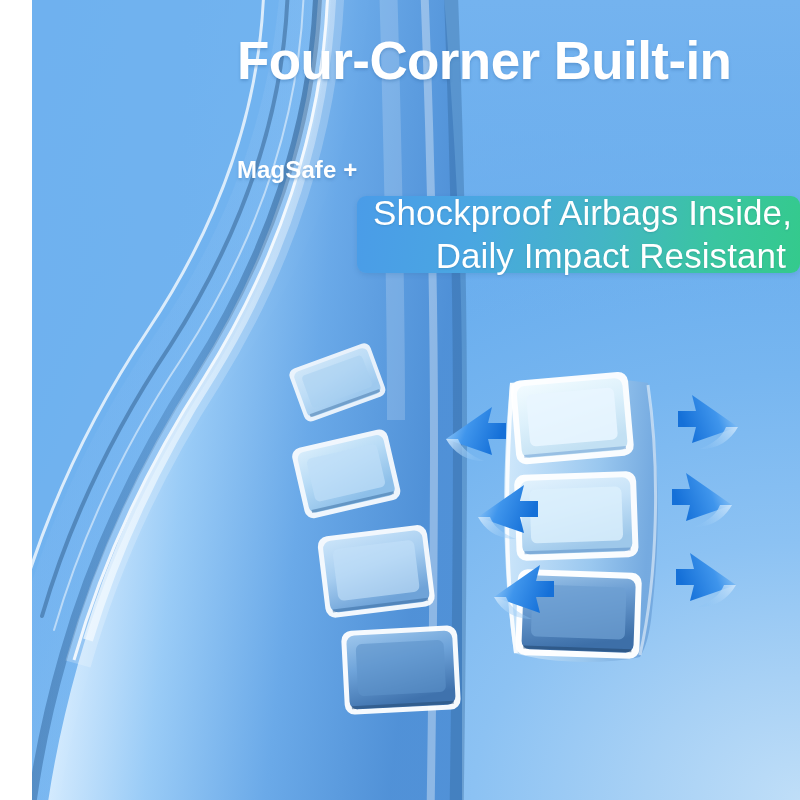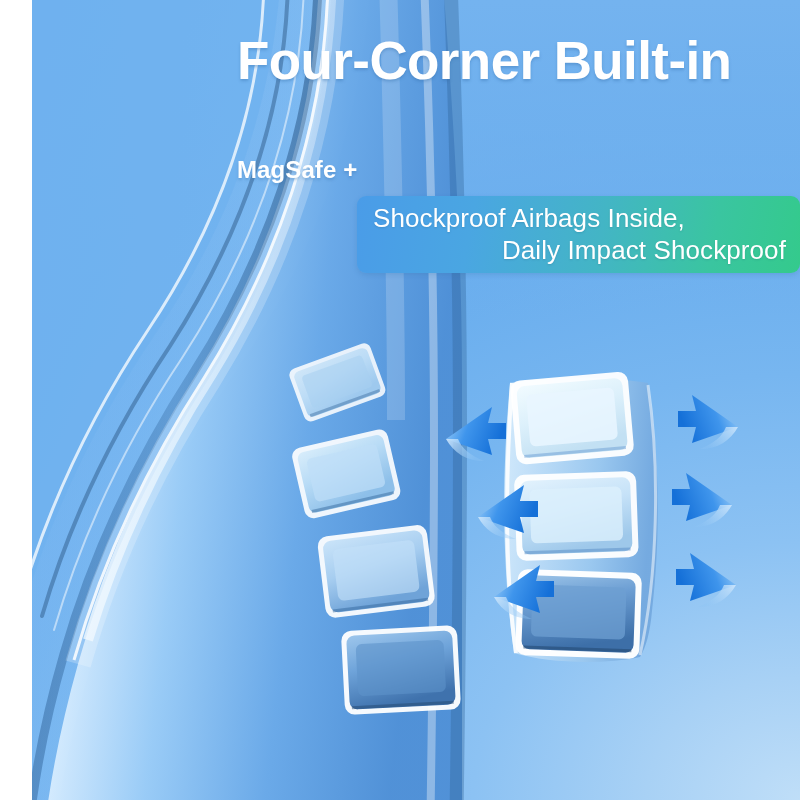--- a/index.html
+++ b/index.html
@@ -88,21 +88,21 @@
     box-shadow: 0 2px 5px rgba(52,110,170,0.22);
     display: flex;
     flex-direction: column;
     align-items: flex-end;
     justify-content: center;
     padding: 0 14px 0 16px;
     box-sizing: border-box;
   }
   .banner .bn-line {
     color: #ffffff;
-    font-size: 26px;
+    font-size: 35px;
     line-height: 1.22;
     white-space: nowrap;
     letter-spacing: 0.1px;
     text-shadow: 0 1px 2px rgba(30,90,120,0.22);
   }
   .banner .bn-line.first { align-self: flex-start; }
 
   
   .diagram {
     position: absolute;
@@ -269,21 +269,21 @@
   </div>
 
   <div class="headline">
     <span class="hl-line">Four-Corner Built-in</span>
   </div>
 
   <div class="sub-magsafe">MagSafe +</div>
 
   <div class="banner">
     <span class="bn-line first">Shockproof Airbags Inside,</span>
-    <span class="bn-line">Daily Impact Shockproof</span>
+    <span class="bn-line">Daily Impact Resistant</span>
   </div>
 
   <div class="diagram">
     <svg viewBox="0 0 290 290" xmlns="http://www.w3.org/2000/svg">
       <defs>
         <linearGradient id="arrowG" x1="0" y1="0" x2="1" y2="0.3">
           <stop offset="0" stop-color="#a9d6fa"></stop>
           <stop offset="0.45" stop-color="#3f95ec"></stop>
           <stop offset="1" stop-color="#1570d8"></stop>
         </linearGradient>

